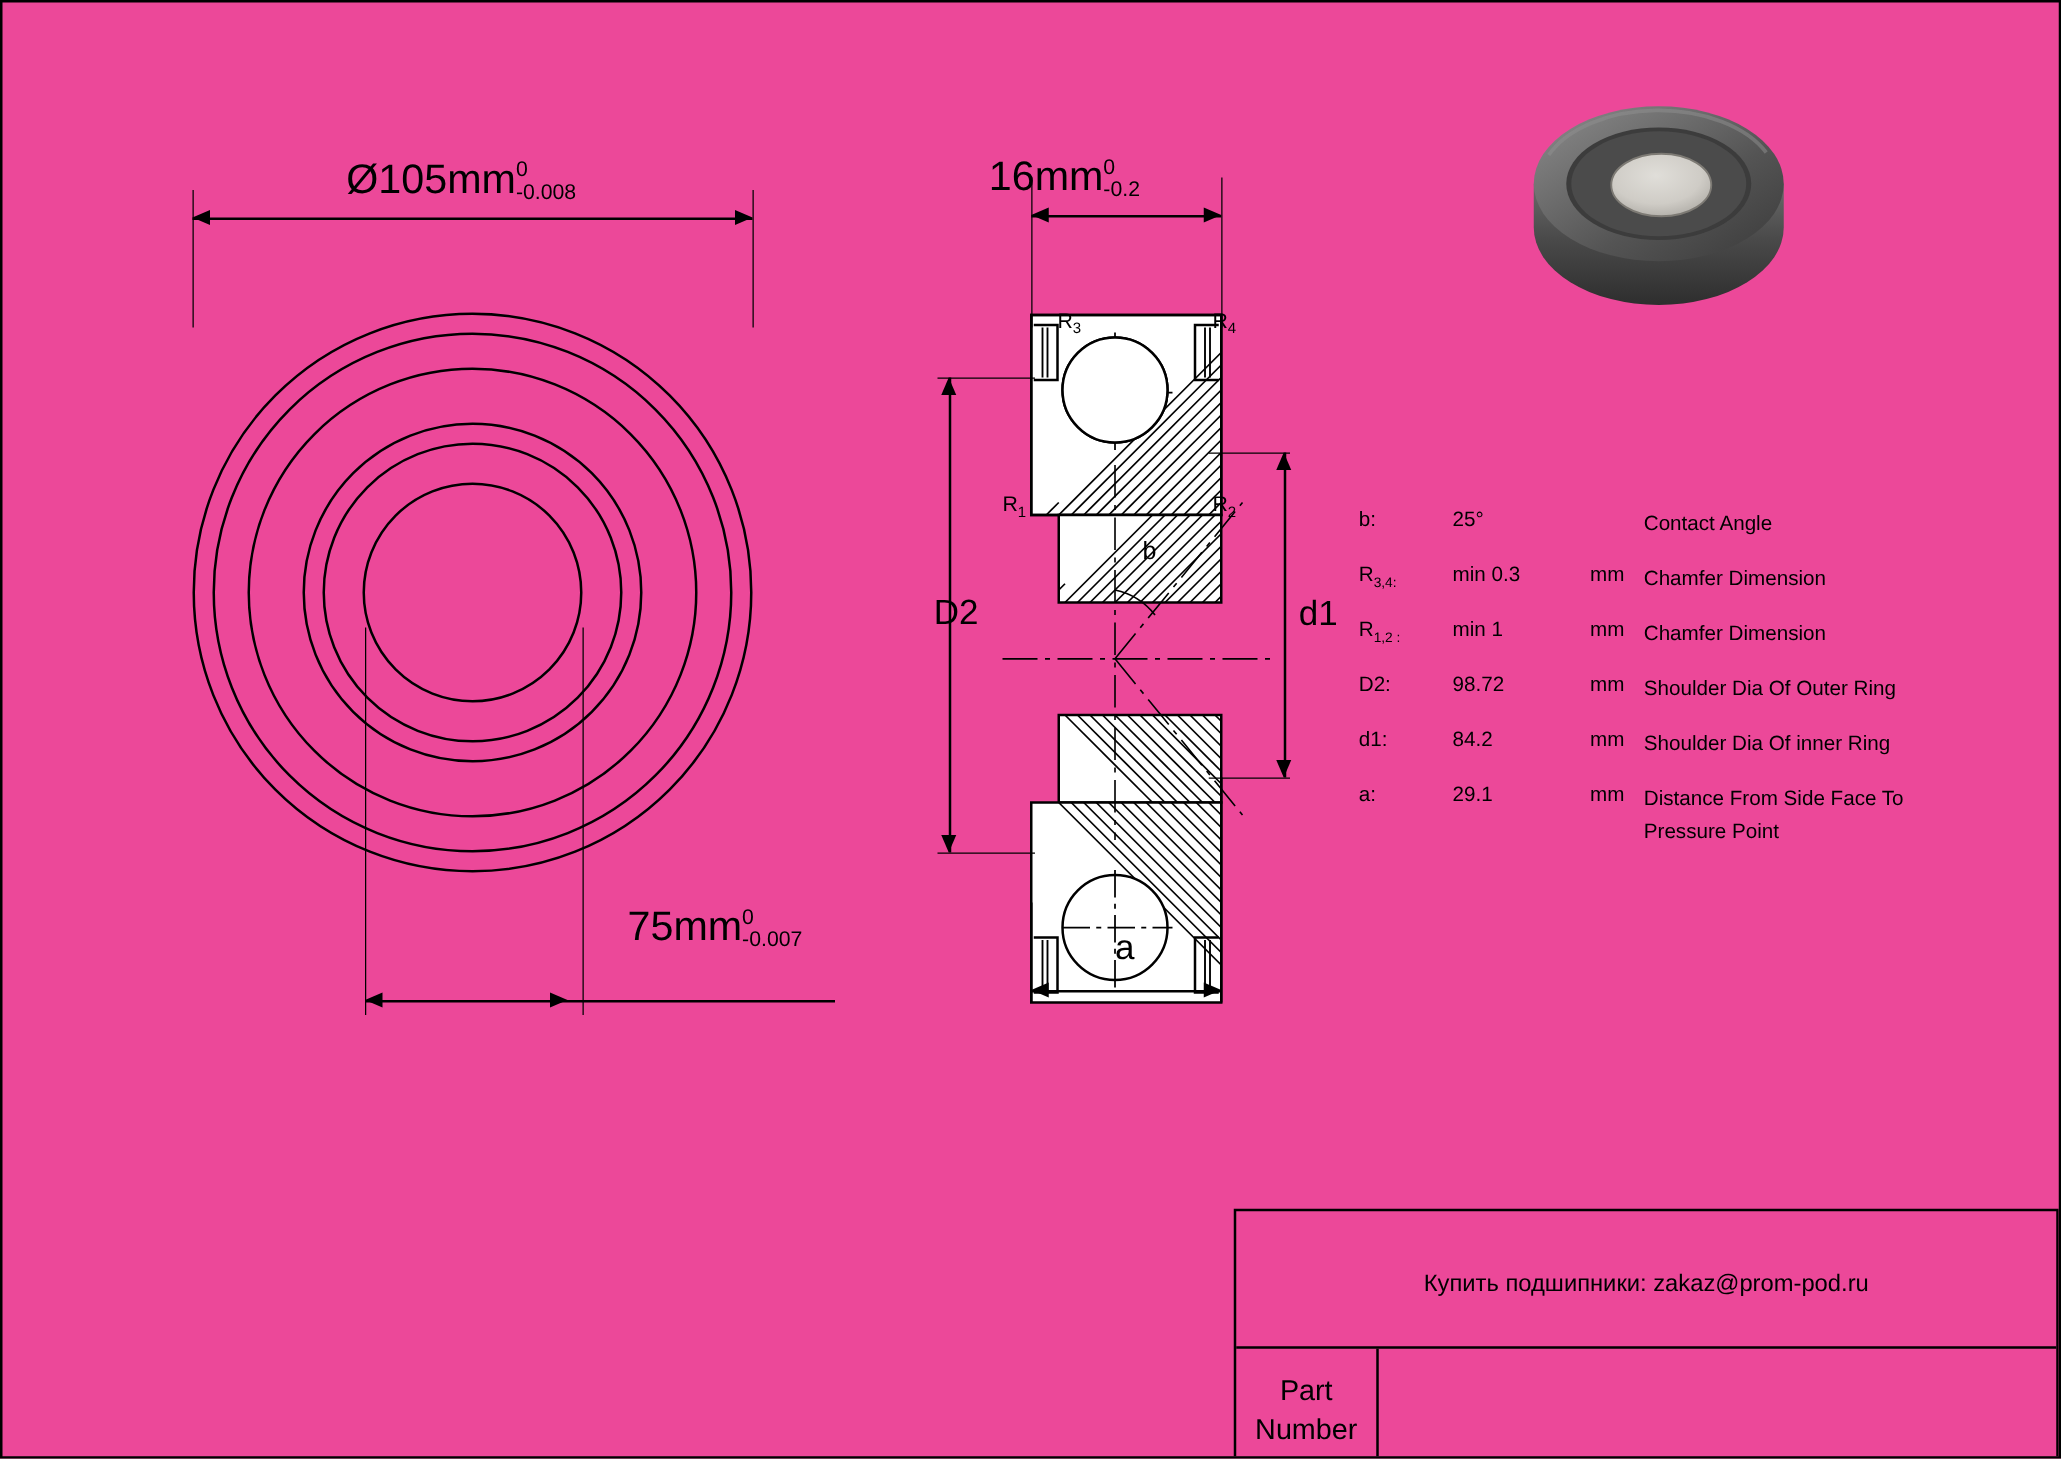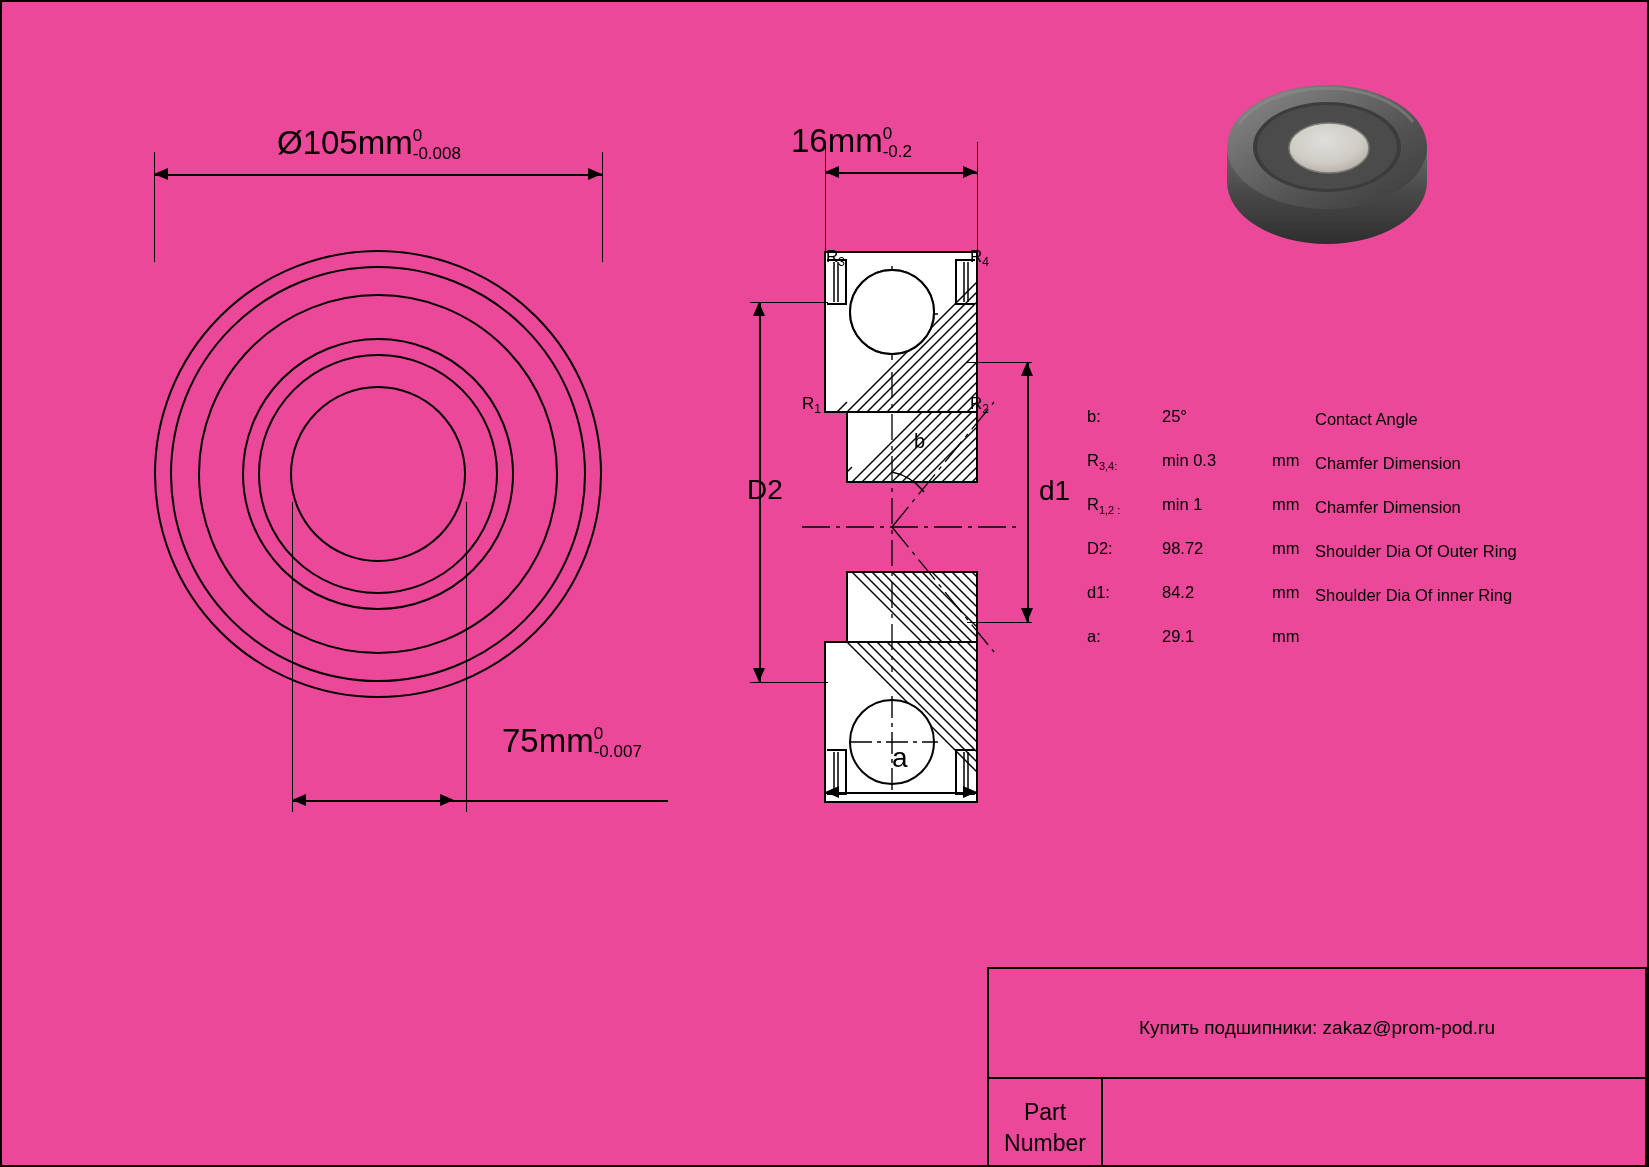--- a/index.html
+++ b/index.html
@@ -212,21 +212,21 @@
     <div class="hline thin" style="left:965px;top:620px;width:65px;"></div>
     <div class="txt" style="left:1020px;top:473px;font-size:28px;margin-left:17px;">d1</div>
 
     <div class="vline thin" style="left:823px;top:720px;height:80px;"></div>
     <div class="vline thin" style="left:975px;top:620px;height:180px;"></div>
     <div class="hline" style="left:823px;top:790px;width:152px;"></div>
     <div class="arrowL" style="left:823px;top:784px;"></div>
     <div class="arrowR" style="left:961px;top:784px;"></div>
     <div class="txt" style="left:890px;top:740px;font-size:28px;">a</div>
 
-    <div class="txt" style="left:824px;top:245px;font-size:17px;"><span>R</span><sub style="font-size:12px;">3</sub></div>
+    <div class="txt" style="left:844px;top:245px;font-size:17px;"><span>R</span><sub style="font-size:12px;">3</sub></div>
     <div class="txt" style="left:968px;top:245px;font-size:17px;"><span>R</span><sub style="font-size:12px;">4</sub></div>
     <div class="txt" style="left:800px;top:392px;font-size:17px;"><span>R</span><sub style="font-size:12px;">1</sub></div>
     <div class="txt" style="left:968px;top:392px;font-size:17px;"><span>R</span><sub style="font-size:12px;">2</sub></div>
 
     <div class="txt" style="left:912px;top:428px;font-size:20px;">b</div>
   </div>
 
   <div id="photo">
     <svg width="220" height="215" viewBox="0 0 220 215">
       <defs>
@@ -289,20 +289,21 @@
     <div class="row">
       <div class="sym"><span>d1:</span><sub></sub></div>
       <div class="val">84.2</div>
       <div class="unit">mm</div>
       <div class="desc">Shoulder Dia Of inner Ring</div>
     </div>
     <div class="row" style="height:70px;">
       <div class="sym"><span>a:</span><sub></sub></div>
       <div class="val">29.1</div>
       <div class="unit">mm</div>
+      <div class="desc" style="width:250px;">Distance From Side Face To Pressure Point</div>
     </div>
   </div>
 
   <div id="titleblock">
     <div id="tb-top"></div>
     <div id="tb-divider"></div>
     <div id="tb-email">Купить подшипники: zakaz@prom-pod.ru</div>
     <div id="tb-partlabel">
       <span>Part</span><br>
       <span>Number</span>

